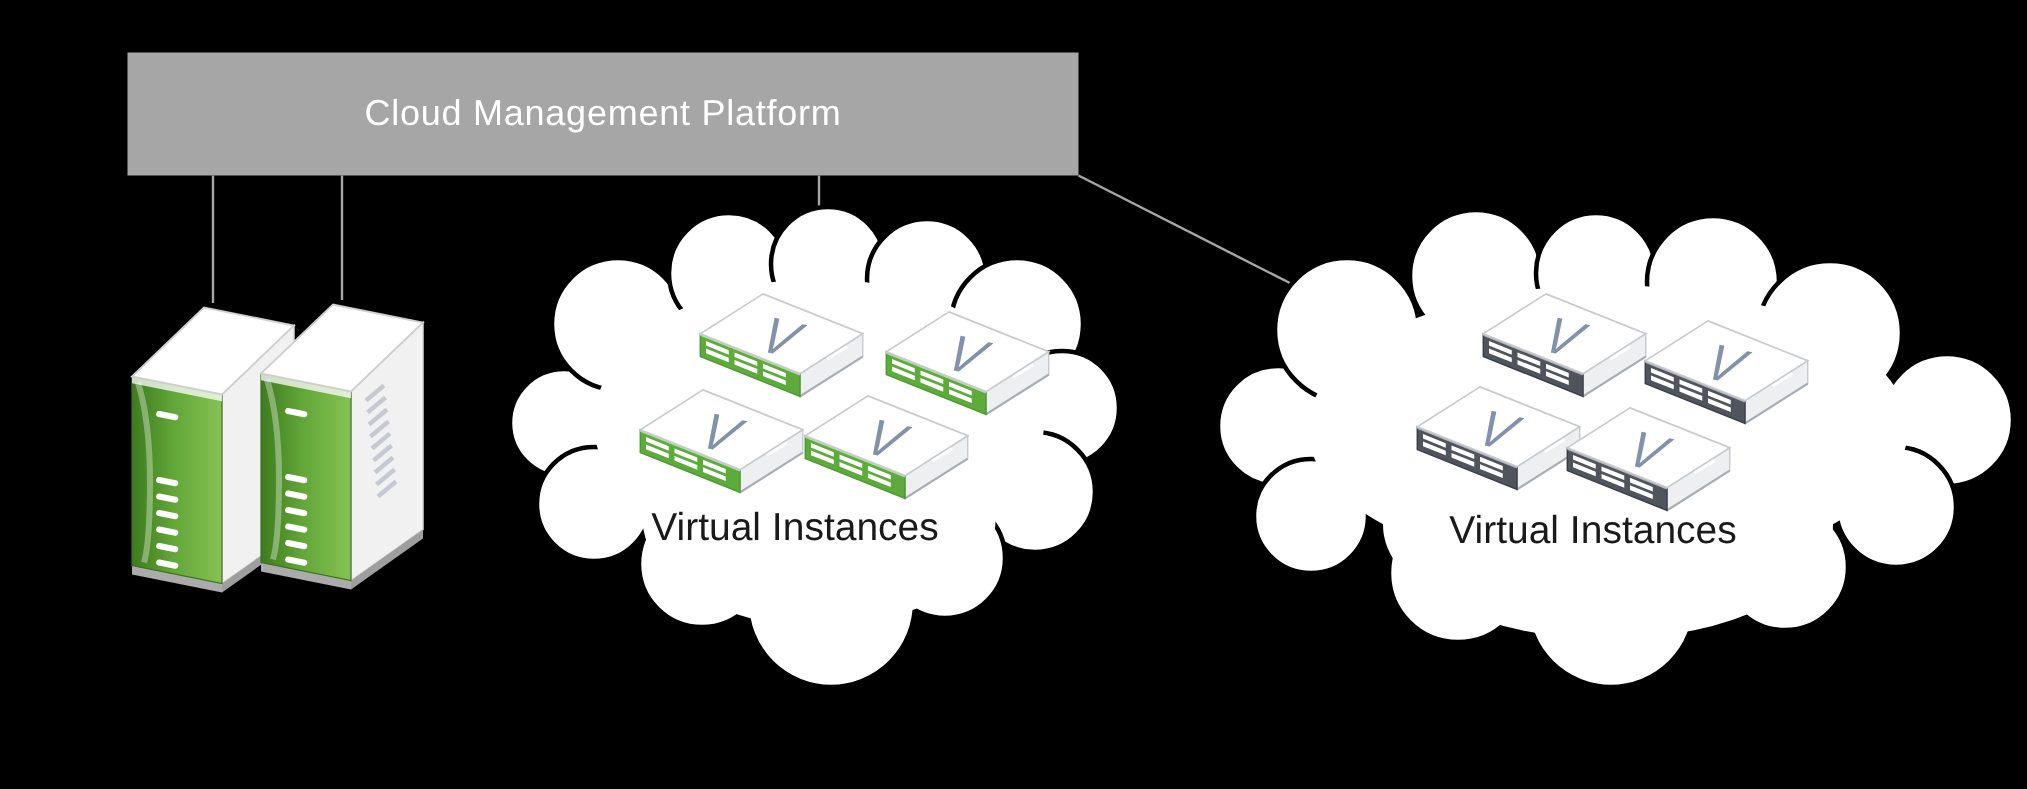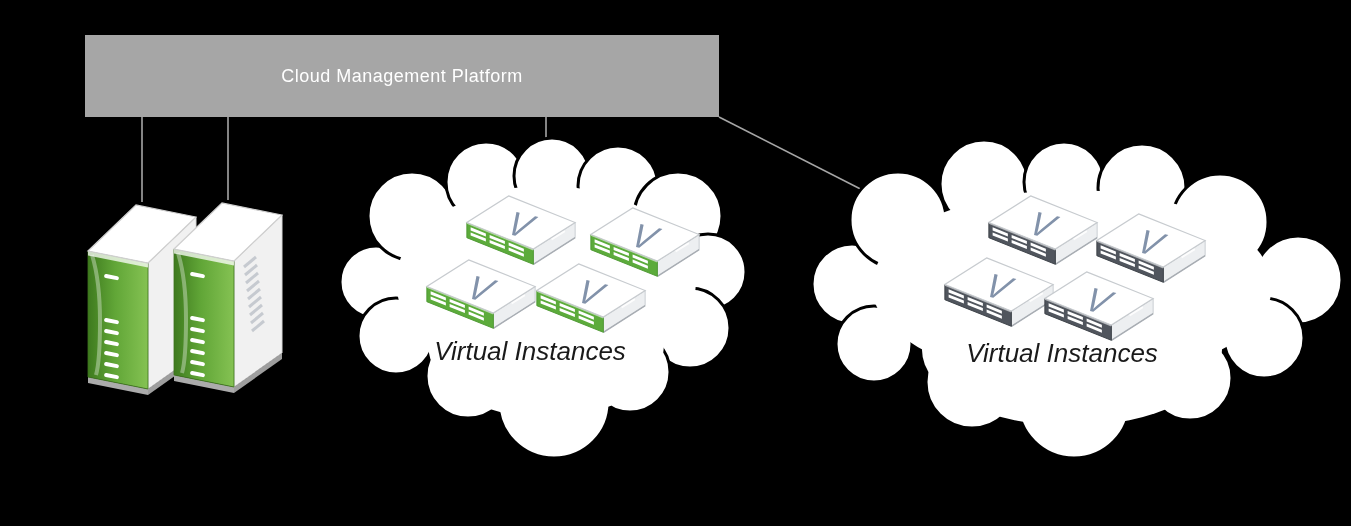--- a/index.html
+++ b/index.html
@@ -3,22 +3,22 @@
 <meta charset="utf-8">
 <style>
   html,body{margin:0;padding:0;background:#000;}
   #canvas{position:relative;width:1351px;height:526px;background:var(--background,#000000);
     overflow:hidden;font-family:"Liberation Sans",sans-serif;}
   #canvas *{box-sizing:border-box;}
   .abs{position:absolute;}
   #connector-layer{left:0;top:0;pointer-events:none;}
   #platform-box{left:85px;top:35px;width:634px;height:82px;background:var(--platform_bg,#A6A6A6);
     display:flex;align-items:center;justify-content:center;}
-  #platform-label{color:var(--platform_text,#FFFFFF);font-size:18px;letter-spacing:.5px;white-space:nowrap;}
-  .cloud-label{color:var(--cloud_label,#1A1A1A);font-size:26px;text-align:center;width:280px;white-space:nowrap;font-style:italic;}
+  #platform-label{color:var(--platform_text,#FFFFFF);font-size:24px;letter-spacing:.5px;white-space:nowrap;}
+  .cloud-label{color:var(--cloud_label,#1A1A1A);font-size:26px;text-align:center;width:280px;white-space:nowrap;}
   #cloud1-label{left:390px;top:336px;}
   #cloud2-label{left:922px;top:338px;}
   .cloud-svg{overflow:visible;}
   .cloud-svg circle{fill:var(--cloud_fill,#FFFFFF);stroke:var(--cloud_stroke,#000000);stroke-width:3;}
   .cloud-svg ellipse{fill:var(--cloud_fill,#FFFFFF);stroke:none;}
   .vm{position:absolute;width:114px;height:76px;overflow:visible;}
   .vm-green{--face:var(--vm_green,#5CAB3B);--edge:var(--vm_green_edge,#4E9933);}
   .vm-gray{--face:var(--vm_gray,#50555D);--edge:var(--vm_gray_edge,#3A3F46);}
   .vm-v{font-family:"Liberation Sans",sans-serif;font-size:36px;font-style:italic;
     fill:var(--vm_letter_color,#8292AA);text-anchor:middle;}

